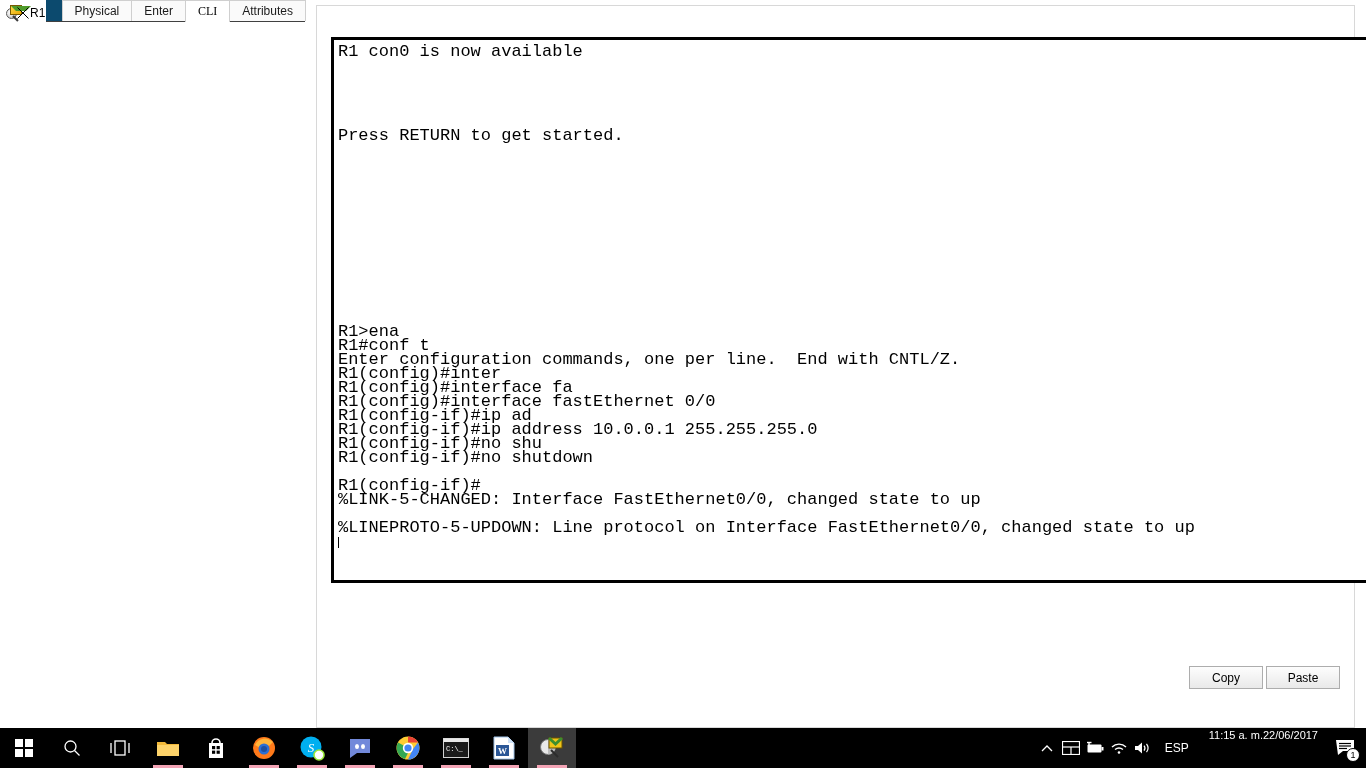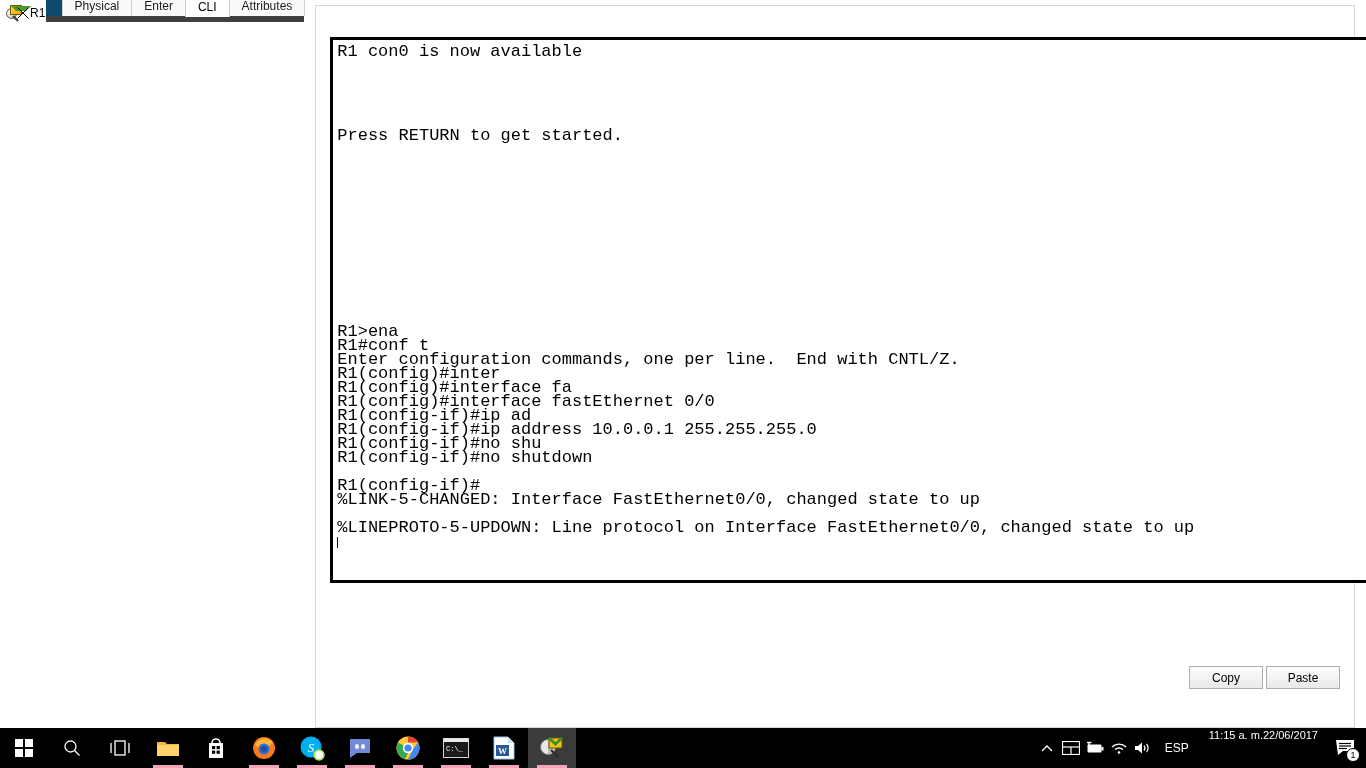--- a/index.html
+++ b/index.html
@@ -56,39 +56,40 @@
     background: transparent;
   }
   .win-ctl svg { display: block; }
 
   
   #tab-strip {
     height: 22px; flex: 0 0 22px;
     display: flex; align-items: flex-end;
     background: #0c4a6e;
     padding-left: 16px;
-    border-bottom: 6px solid #404040;
+    border-bottom: 1px solid #404040;
     position: relative; z-index: 1;
   }
   .tab {
     height: 21px; padding: 0 12px;
     font-size: 12px; color: #1a1a1a;
     display: flex; align-items: center; justify-content: center;
     border: 1px solid #cfcfcf;
     border-bottom: none;
     background: #fafafa;
     margin-right: -1px;
     position: relative;
   }
   .tab.active {
     background: #ffffff;
     color: #000;
     z-index: 2;
     margin-bottom: -1px;
     height: 22px;
+    font-family: Liberation Serif, serif;
   }
 
   
   #content-panel {
     flex: 1 1 auto;
     margin: 5px 11px 0 11px;
     background: #ffffff;
     border: 1px solid #d8d8d8;
     position: relative;
   }

